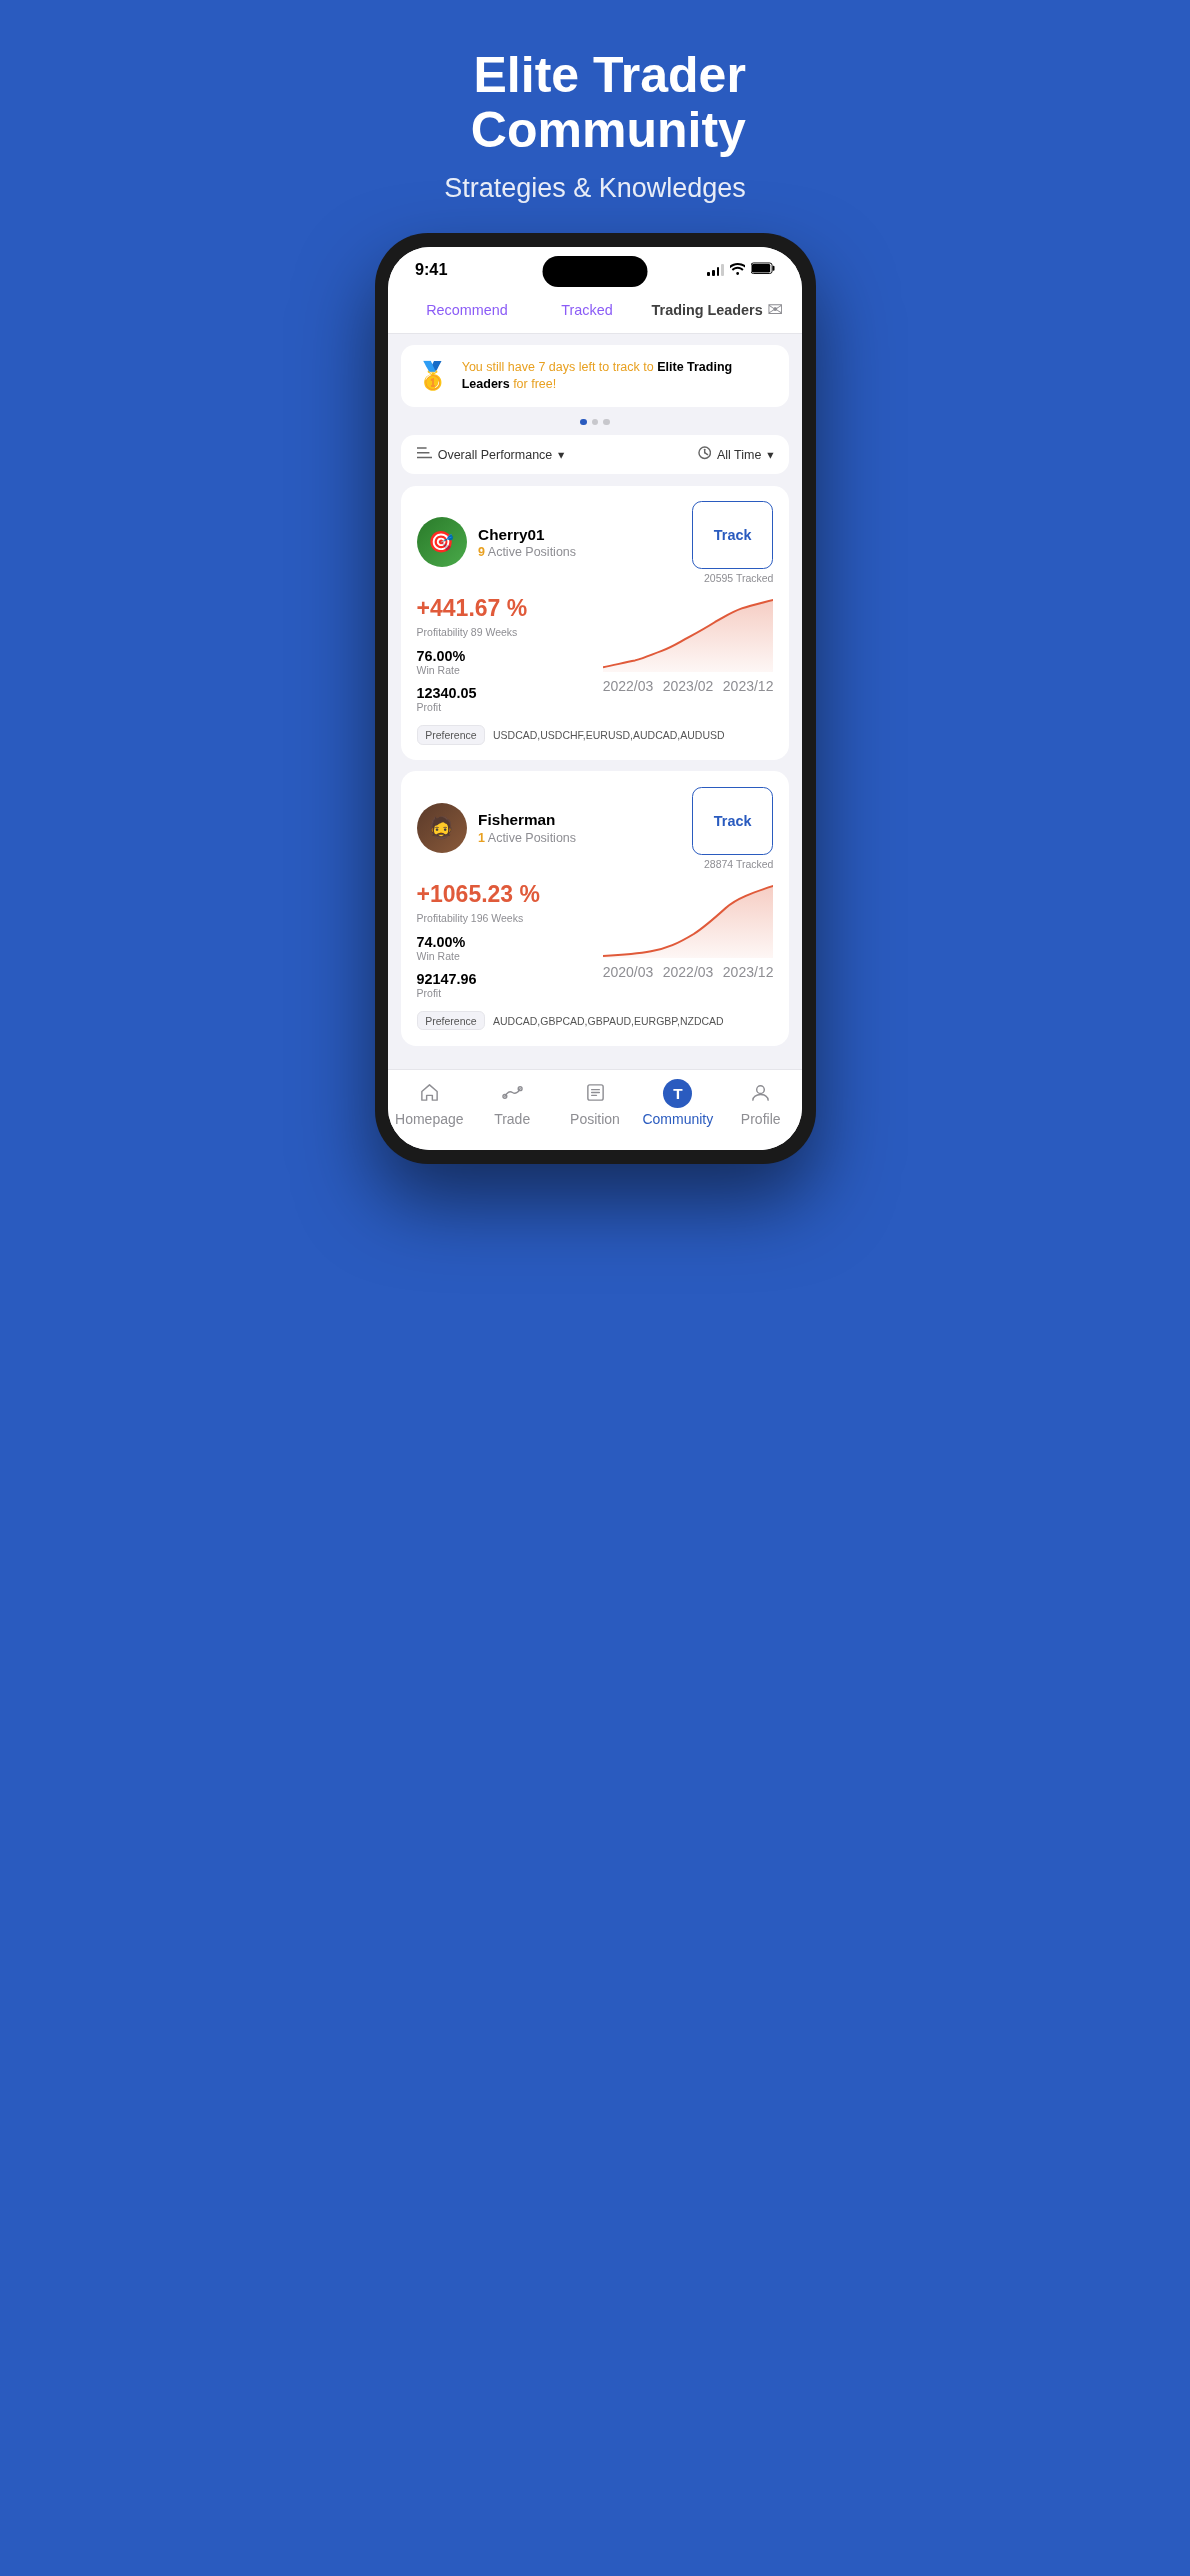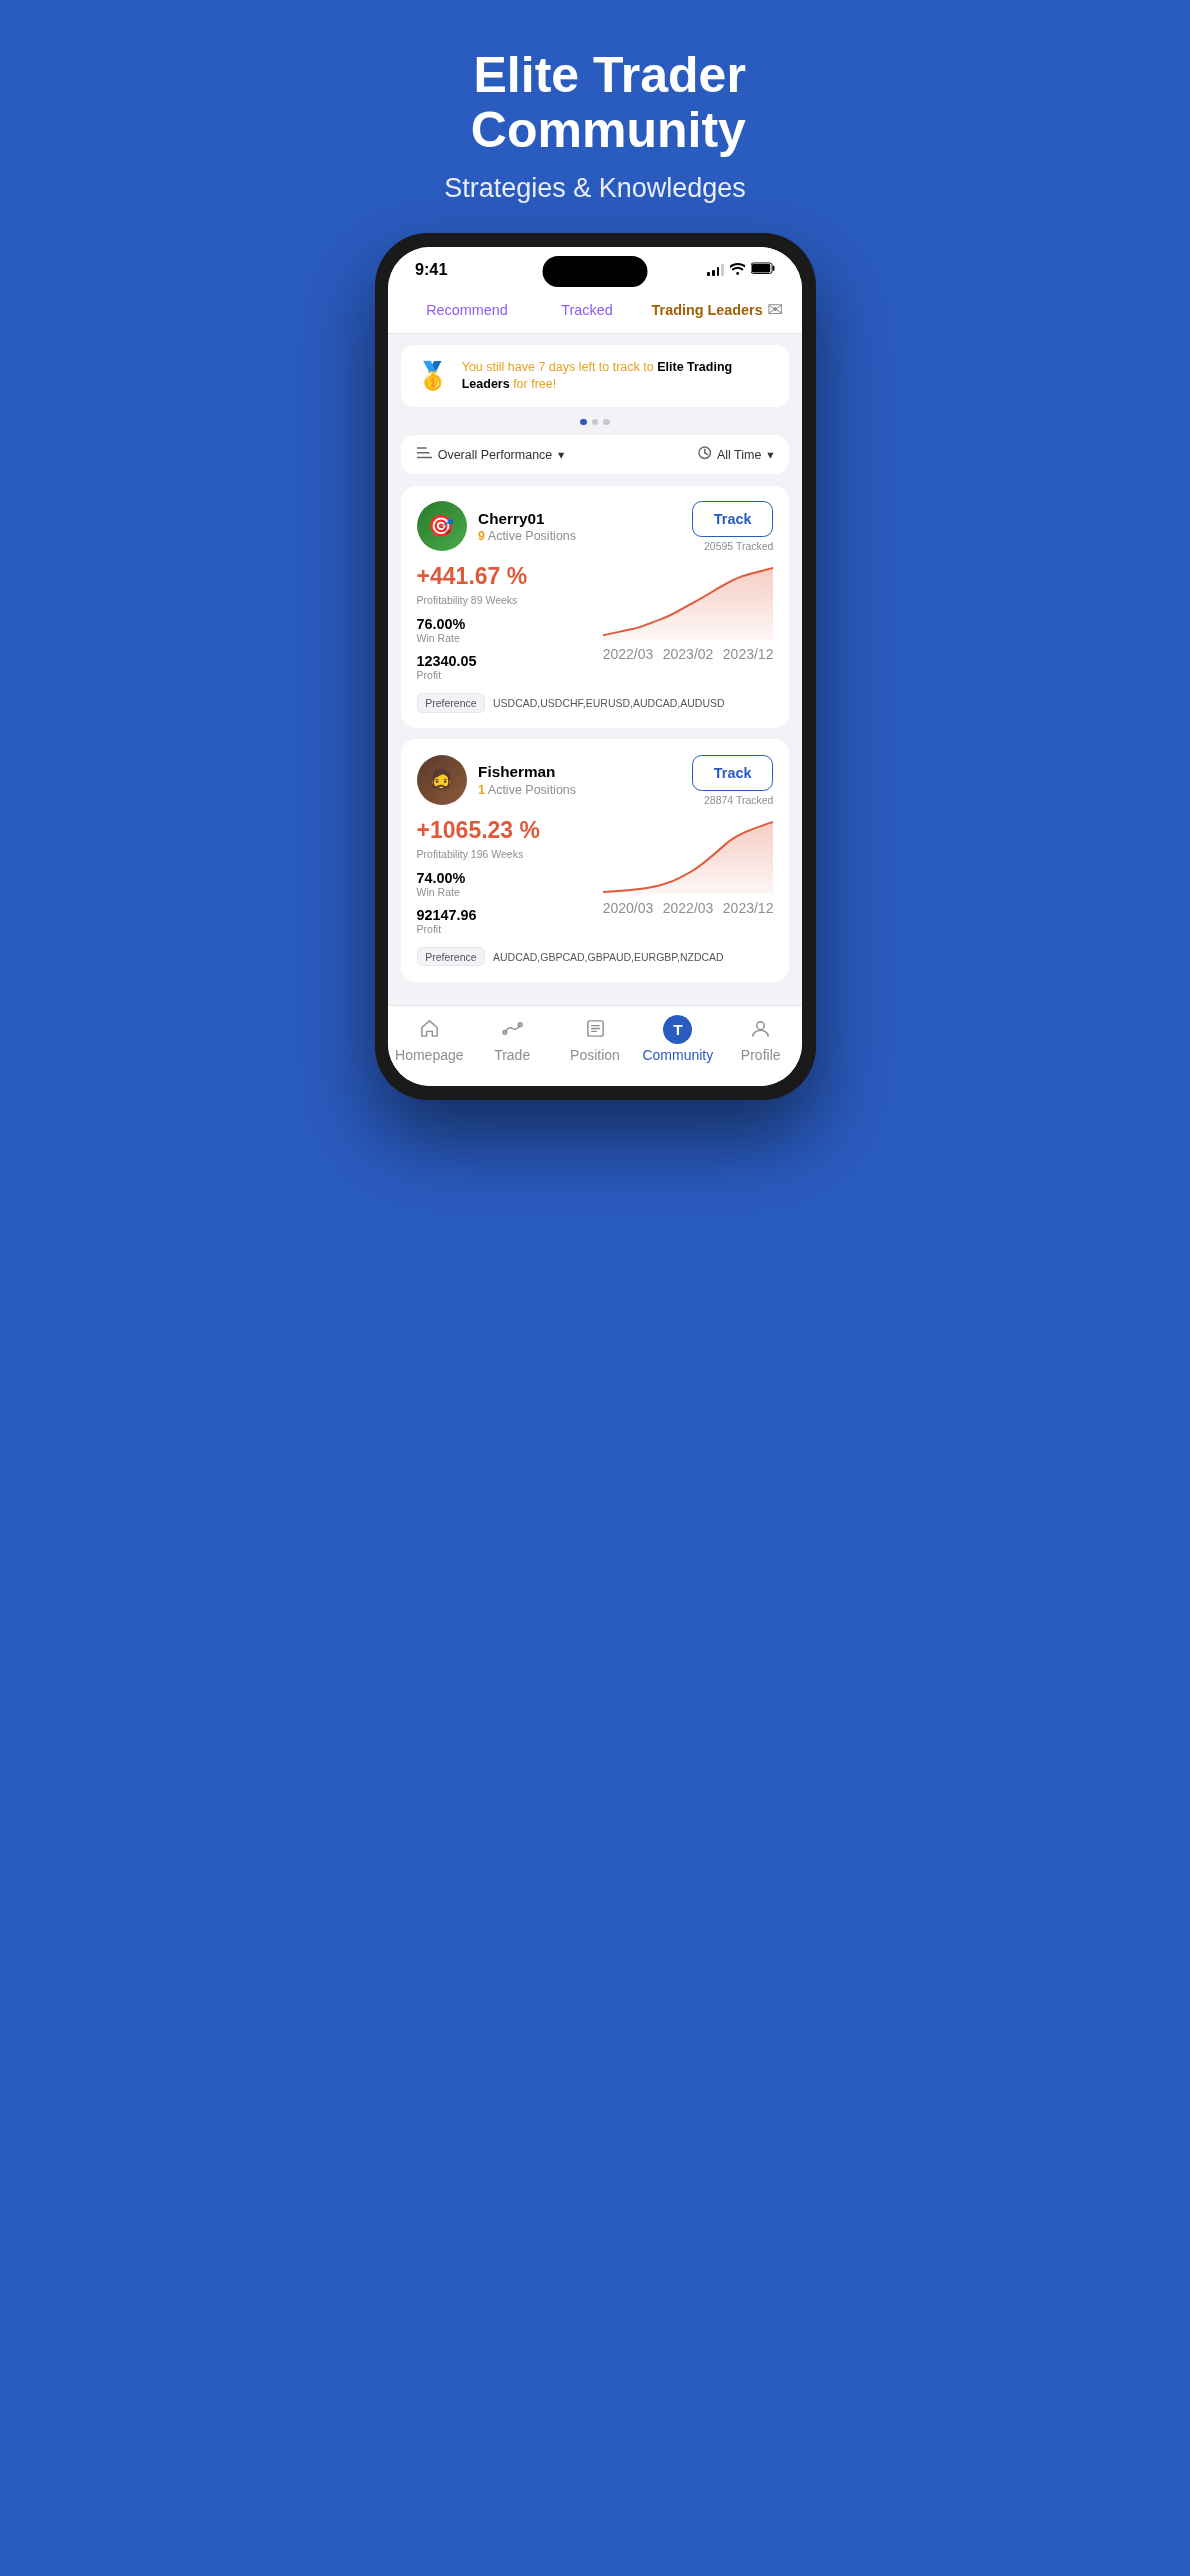--- a/index.html
+++ b/index.html
@@ -94,21 +94,21 @@
     .nav-tab {
       font-size: 14.4px;
       color: #8b5cf6;
       font-weight: 400;
       flex: 1;
       text-align: center;
       cursor: pointer;
     }
     .nav-tab.active {
       font-weight: 700;
-      color: #a16207;
+      color: #404040;
     }
     .mail-icon {
       font-size: 19px;
       color: #8e8e93;
     }
     .content-area {
       padding: 11.5px 13.4px;
       background: #f2f2f7;
     }
     .banner-card {
@@ -221,21 +221,21 @@
     .positions-count {
       color: #e8a020;
       font-weight: 600;
     }
     .track-btn {
       border: 1.9px solid #2a5bbf;
       background: white;
       color: #2a5bbf;
       font-size: 14.4px;
       font-weight: 700;
-      padding: 9px 21px;
+      padding: 25px 21px;
       border-radius: 9.6px;
       cursor: pointer;
       text-align: center;
     }
     .tracked-count {
       font-size: 10.5px;
       color: #8e8e93;
       text-align: right;
       margin-top: 2.9px;
     }

